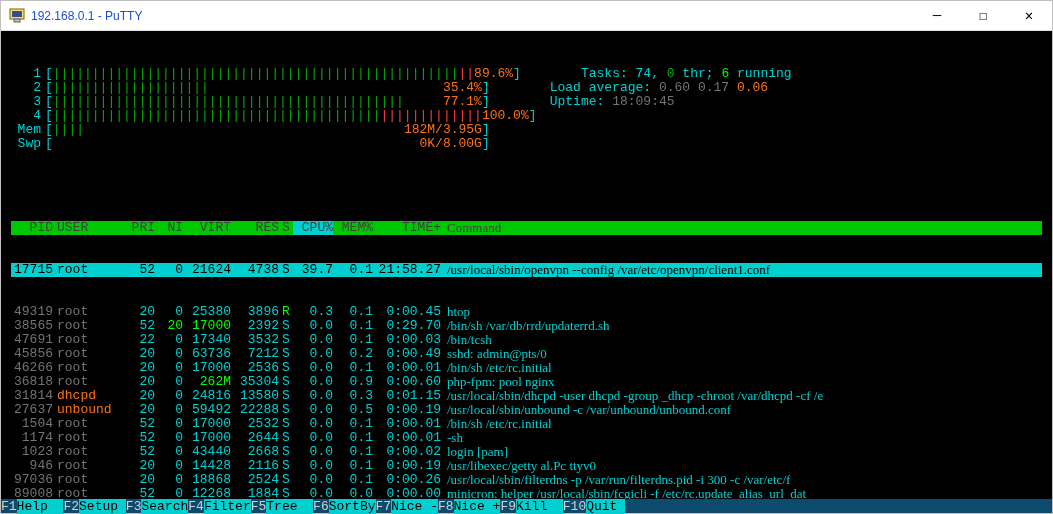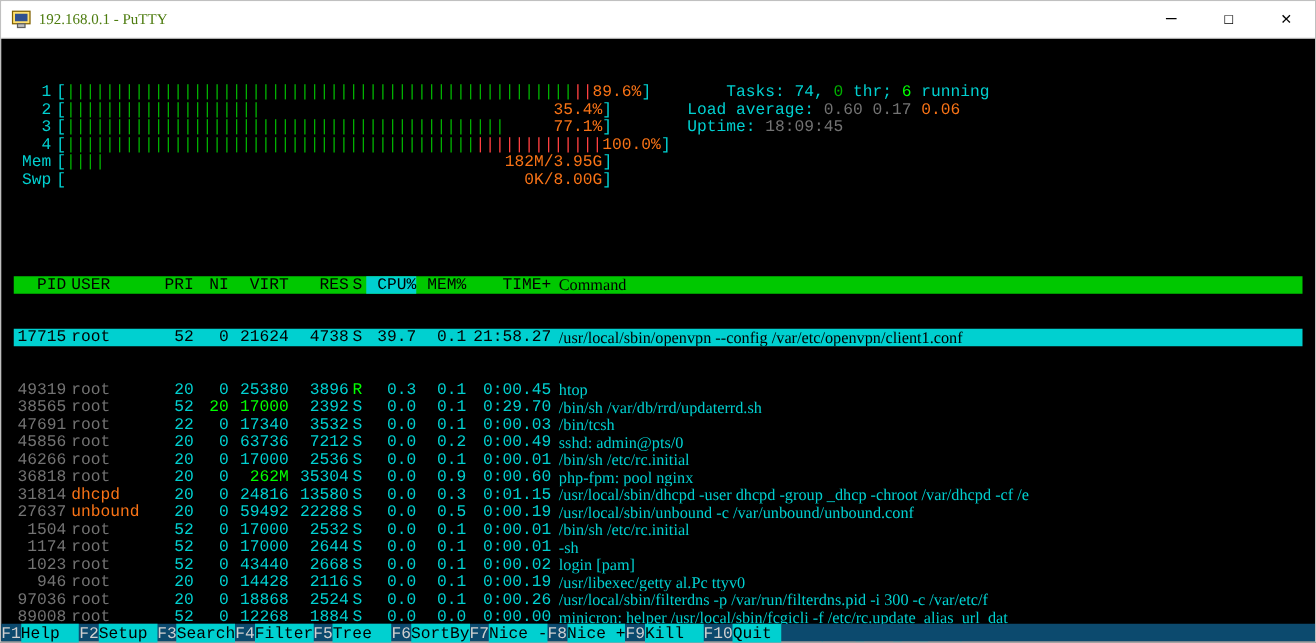--- a/index.html
+++ b/index.html
@@ -1,37 +1,37 @@
 <!DOCTYPE html>
 <html><head>
 <meta charset="utf-8">
 <style>
 * { margin:0; padding:0; box-sizing:border-box; }
 body { font-family:Consolas,"Courier New",monospace; font-size:13px; background:#f0f0f0; width:1053px; height:514px; overflow:hidden; }
 .window { width:1053px; height:514px; border:1px solid #c0c0c0; background:#fff; display:flex; flex-direction:column; }
 .titlebar { height:30px; background:#fff; display:flex; align-items:center; padding:0 0 0 8px; border-bottom:1px solid #e0e0e0; }
 .tb-icon { width:16px; height:16px; margin-right:6px; }
-.tb-title { flex:1; font-family:Liberation Serif, serif; font-size:12px; color:#4d7c0f; }
+.tb-title { flex:1; font-family:Liberation Sans, sans-serif; font-size:12px; color:#1d4ed8; }
 .tb-controls { display:flex; height:100%; }
 .tb-btn { width:46px; height:100%; display:flex; align-items:center; justify-content:center; font-size:14px; }
 
 .terminal { flex:1; background:#000; color:#00d0d0; padding:8px 10px 0 10px; white-space:pre; overflow:hidden; line-height:14px; letter-spacing:0; }
 .cyan { color:#00d0d0; }
 .green { color:#00b000; }
 .brgreen { color:#00ff00; }
 .white { color:#737373; }
 .grey { color:#f97316; }
 .red { color:#ff4040; }
 
 .meter-row { display:flex; }
 .meter-label { width:34px; text-align:right; padding-right:4px; }
 .bracket { color:#00d0d0; }
 .info { margin-left:60px; }
 
-.header-row { background:#00c800; color:#000000; display:flex; height:14px; }
+.header-row { background:#00c800; color:#404040; display:flex; height:14px; }
 .header-row .sel { background:#00d0d0; }
 .header-row span { display:inline-block; }
 
 .highlight-row { background:#00d0d0; color:#000; display:flex; height:14px; }
 .proc-row { display:flex; height:14px; }
 .proc-row span, .highlight-row span { display:inline-block; overflow:hidden; white-space:pre; }
 
 .c-pid   { width:42px; text-align:right; }
 .c-user  { width:70px; text-align:left; padding-left:4px; }
 .c-pri   { width:32px; text-align:right; }

